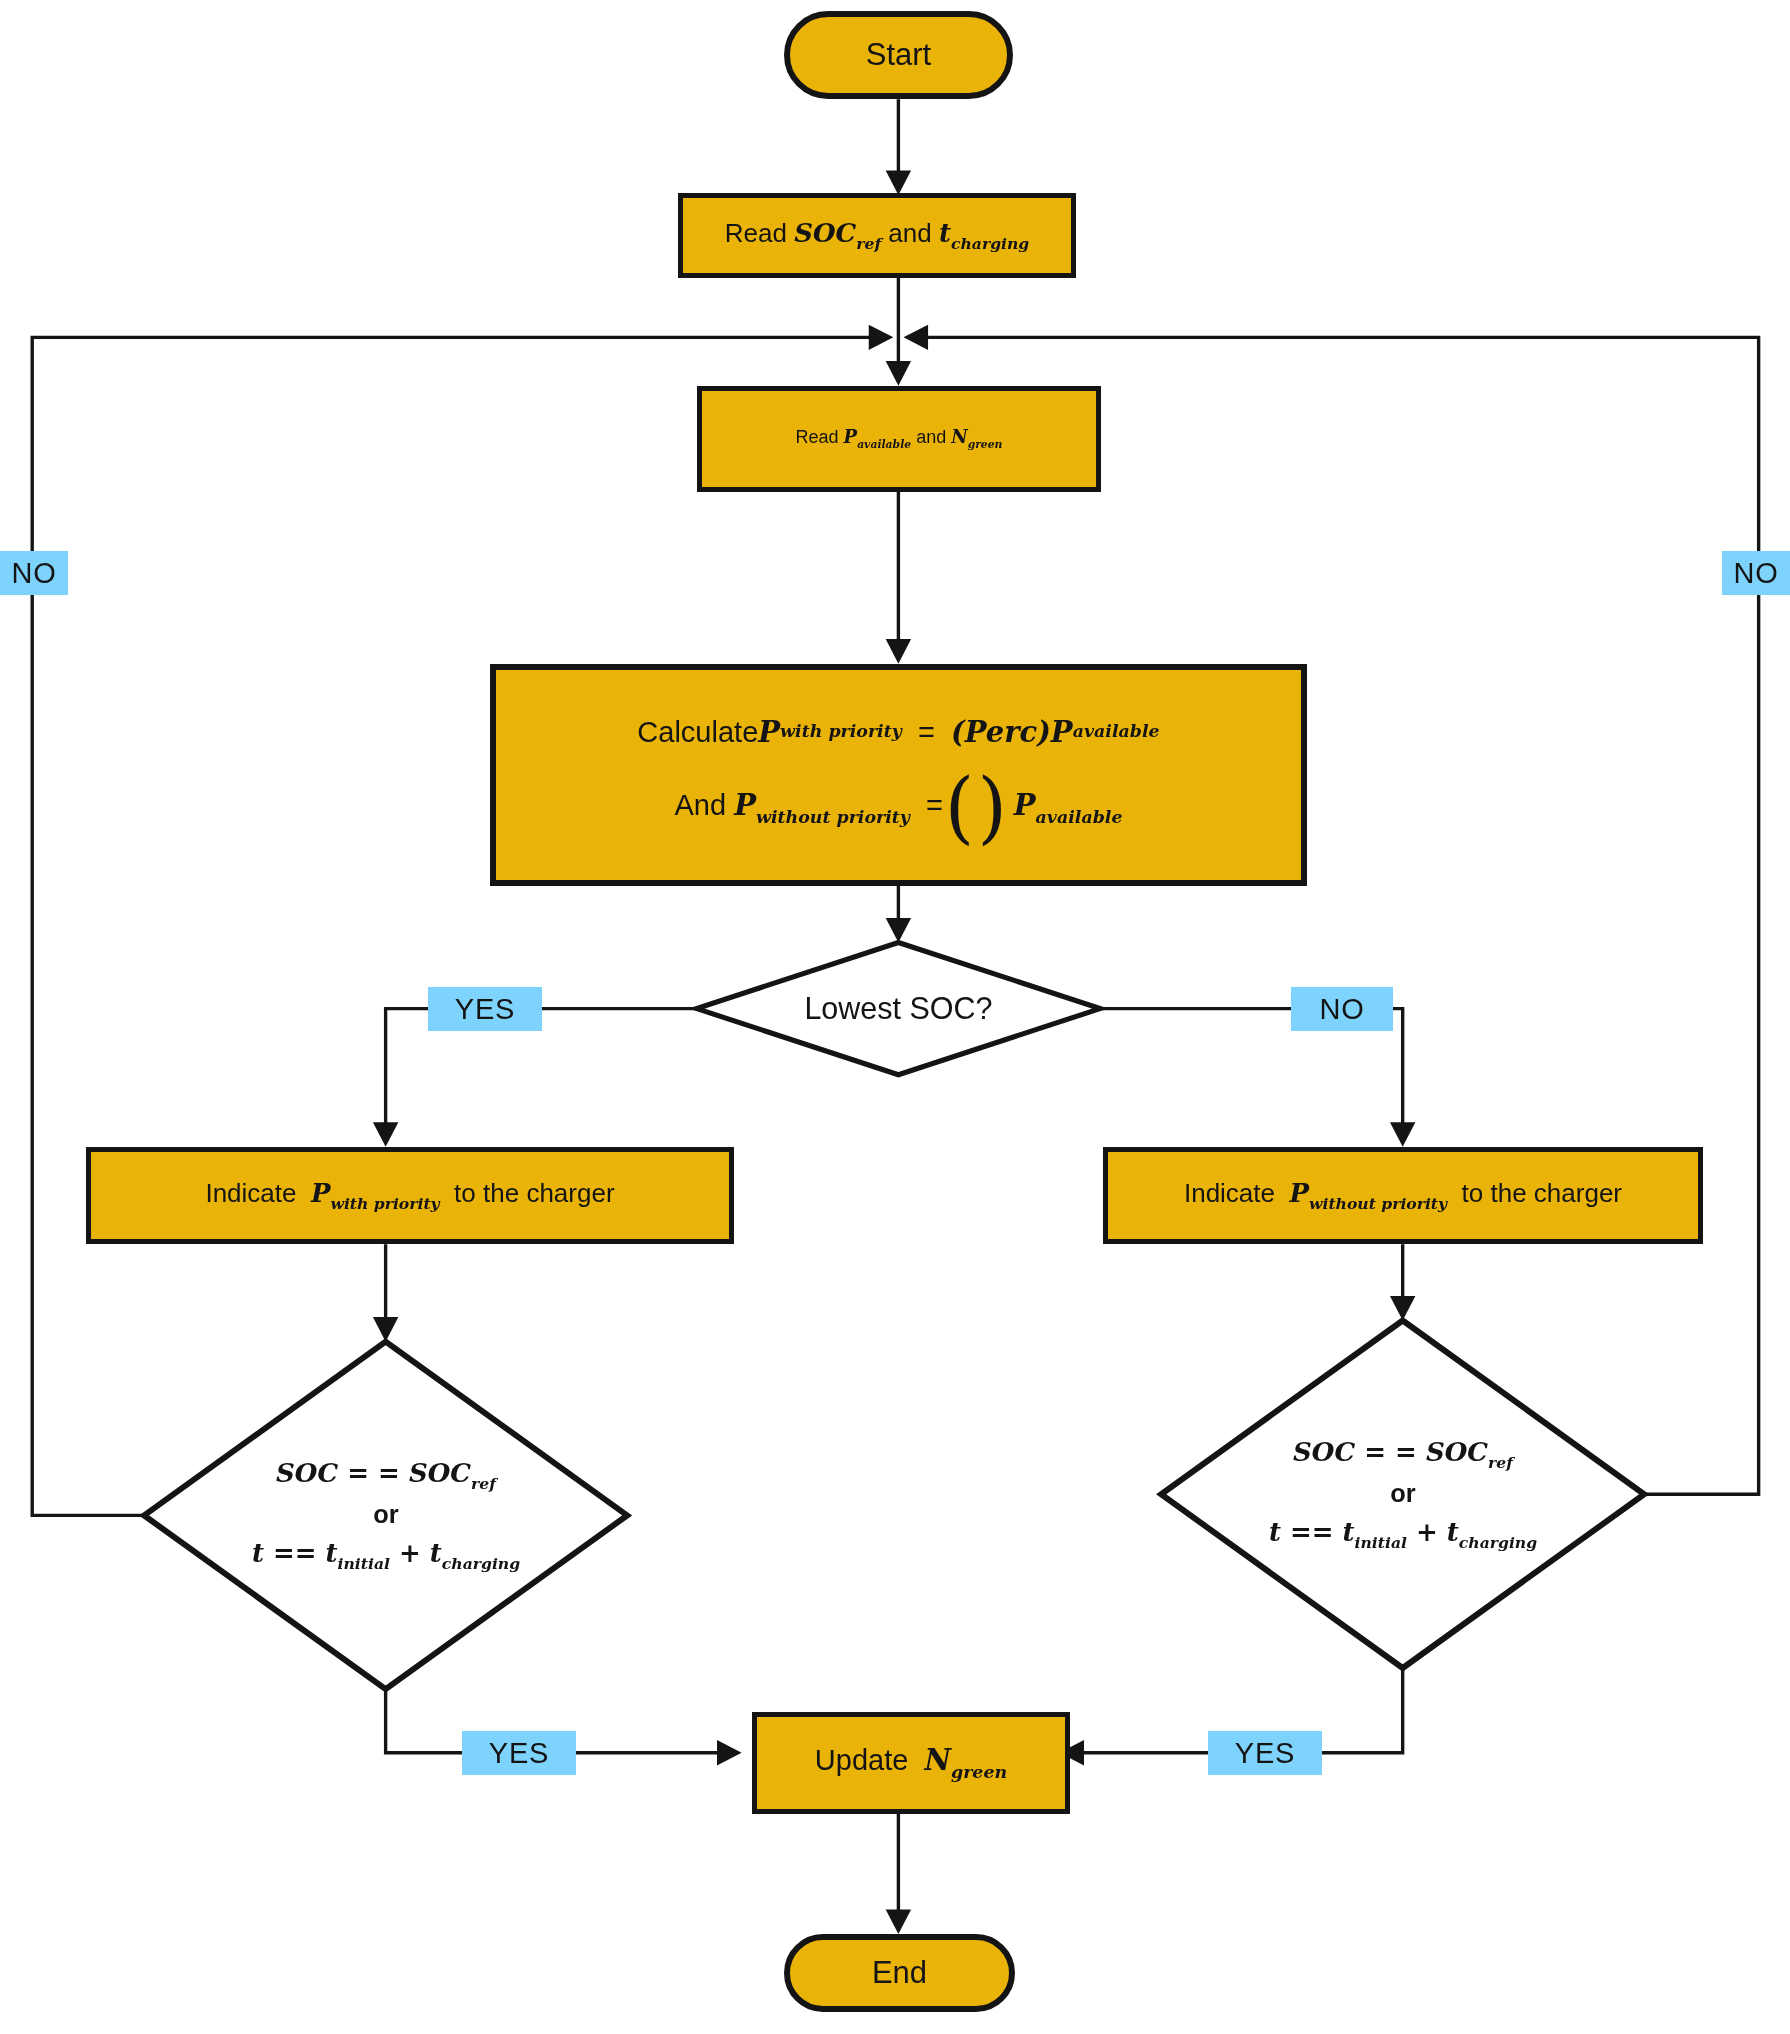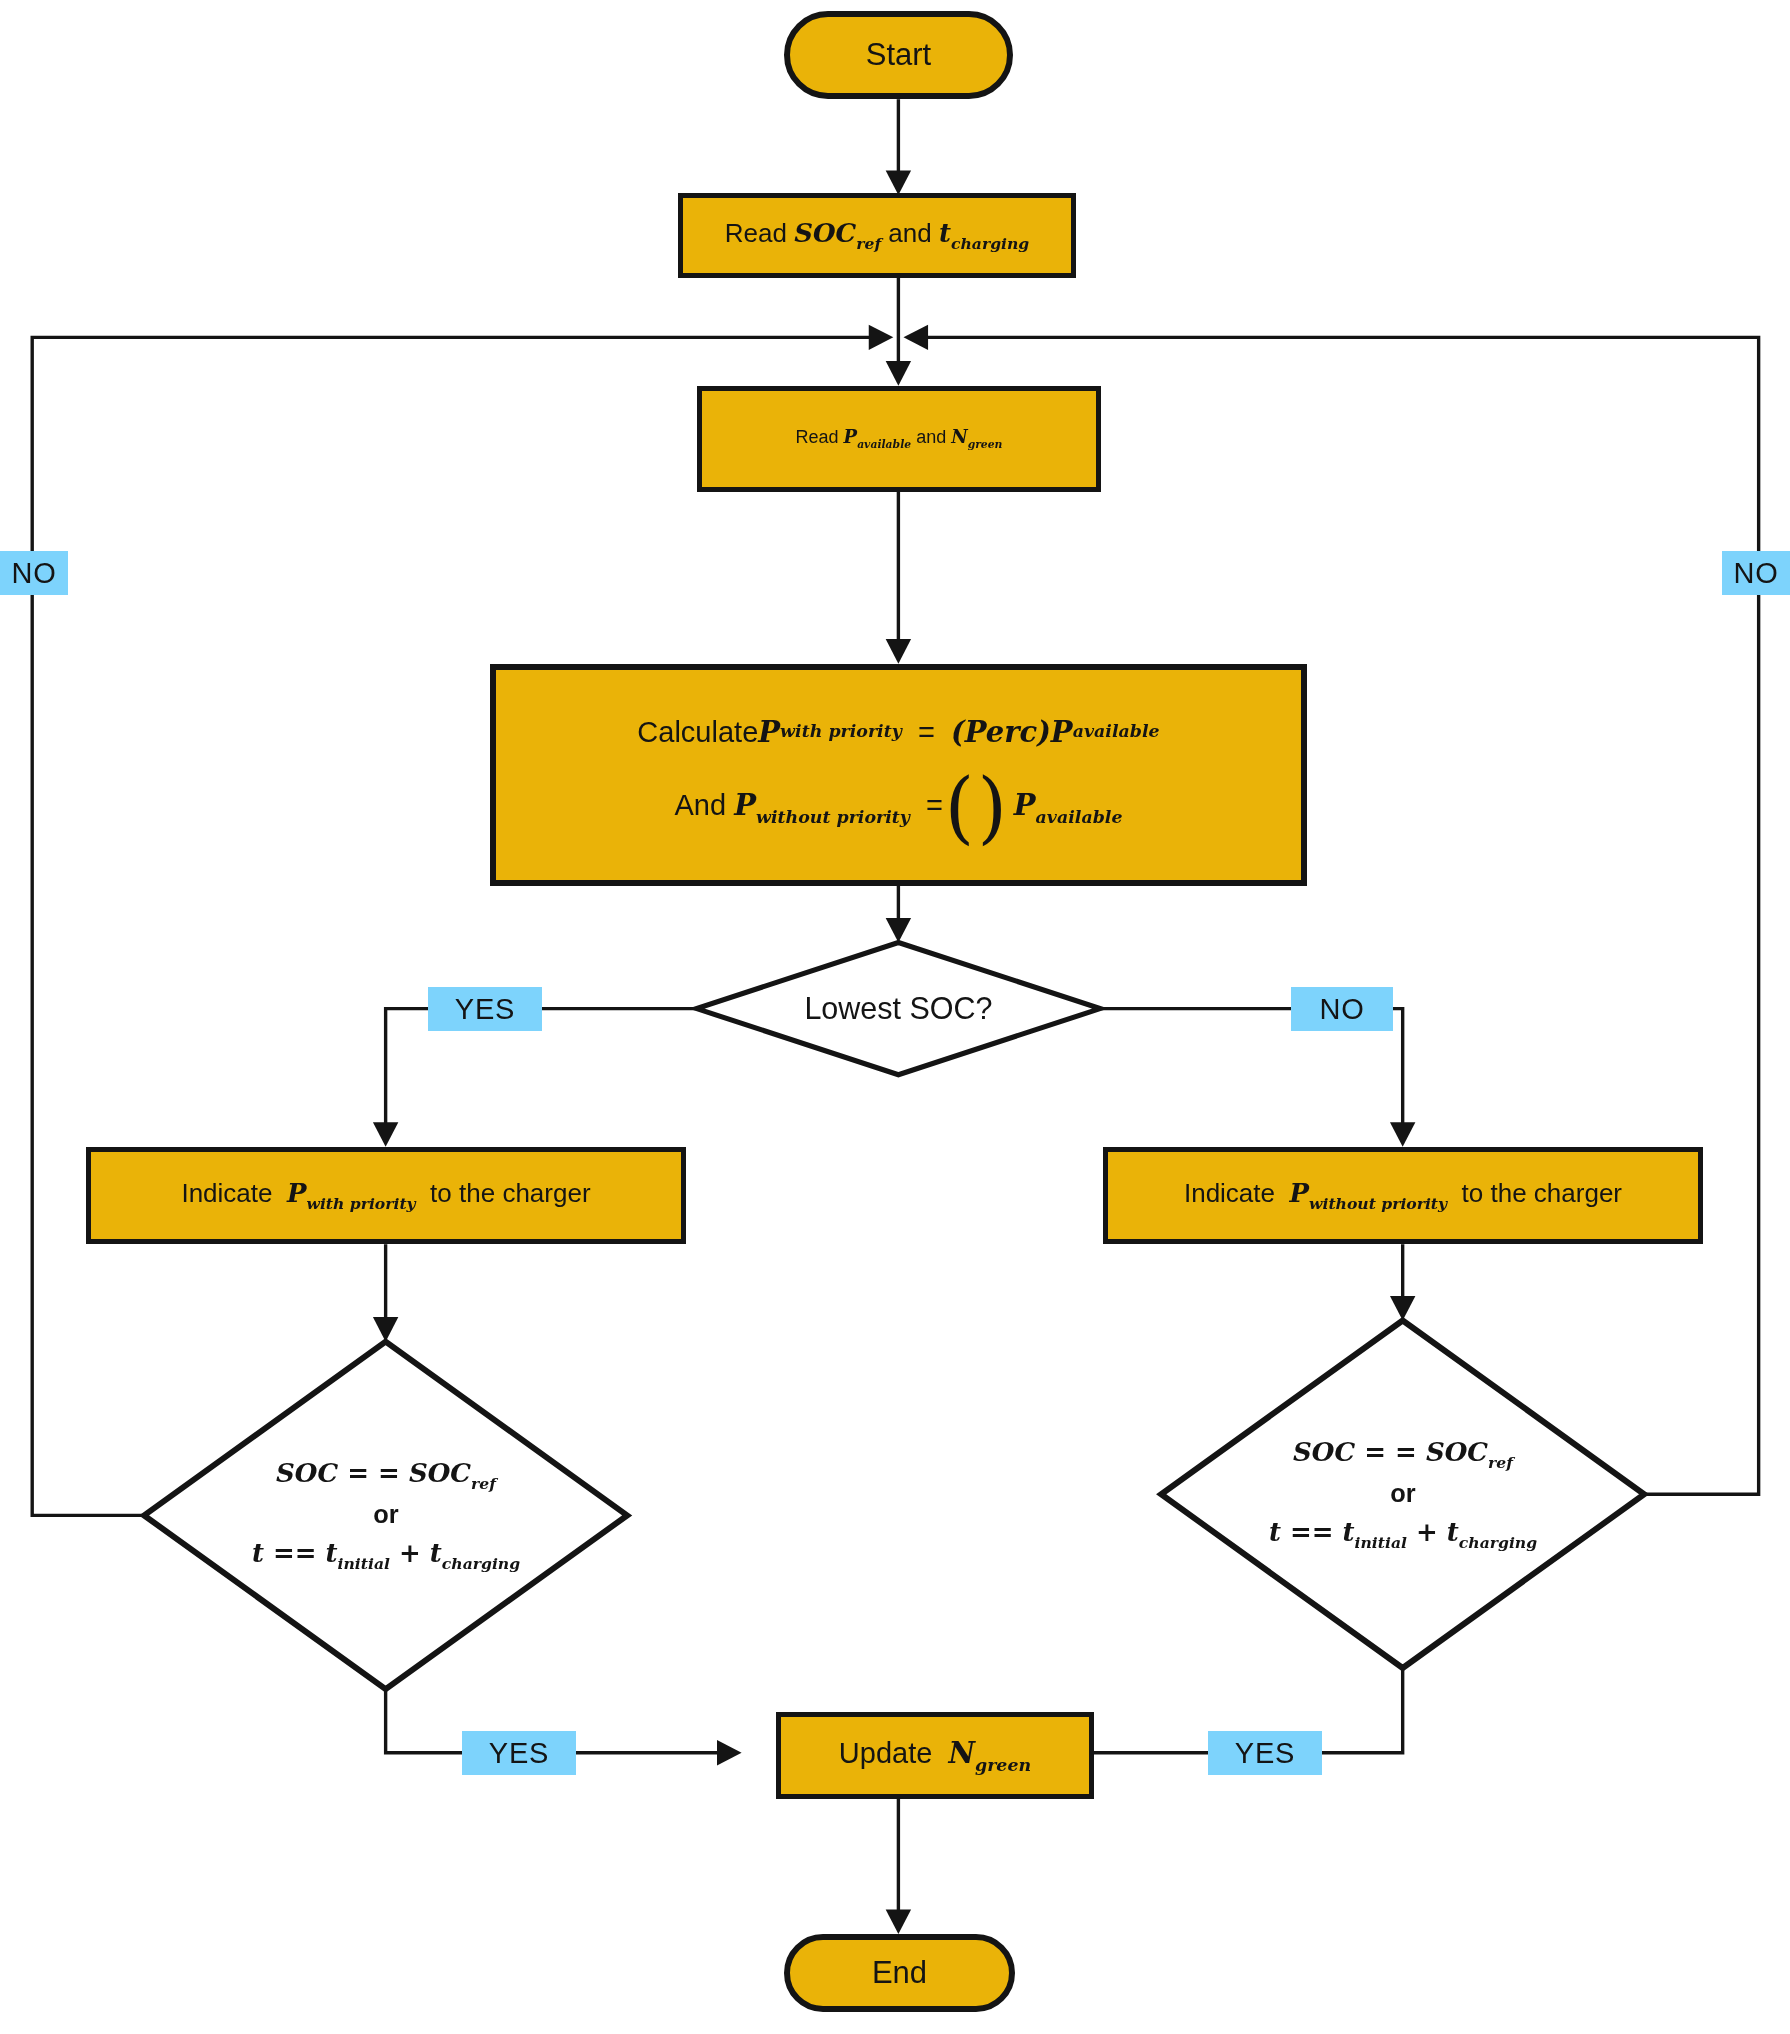--- a/index.html
+++ b/index.html
@@ -154,41 +154,41 @@
       <span class="paren">(</span>
       <span class="paren">)</span>
       <span class="suffix"><span class="m">P</span><span class="m sub">available</span></span>
     </div>
   </div>
 
   <div class="node plain fs36" style="left:729px; top:979px; width:339px; height:59px;">
     <span>Lowest SOC?</span>
   </div>
 
-  <div class="node fs31" style="left:86px; top:1147px; width:600px; height:97px;align-items:center;">
+  <div class="node fs31" style="left:86px; top:1147px; width:648px; height:97px;align-items:center;">
     <span><span>Indicate &nbsp;</span><span class="m">P</span><span class="m sub">with priority</span><span>&nbsp; to the charger</span></span>
   </div>
 
   <div class="node fs31" style="left:1103px; top:1147px; width:600px; height:97px;">
     <span><span>Indicate &nbsp;</span><span class="m">P</span><span class="m sub">without priority</span><span>&nbsp; to the charger</span></span>
   </div>
 
   <div class="node plain fs31 diamond-text" style="left:174px; top:1417px; width:424px; height:195px;">
     <div><span class="m">SOC</span><span class="m"> = = </span><span class="m">SOC</span><span class="m sub">ref</span></div>
     <div class="or-line">or</div>
     <div><span class="m">t</span><span class="m"> == </span><span class="m">t</span><span class="m sub">initial</span><span class="m"> + </span><span class="m">t</span><span class="m sub">charging</span></div>
   </div>
 
   <div class="node plain fs31 diamond-text" style="left:1191px; top:1396px; width:424px; height:195px;">
     <div><span class="m">SOC</span><span class="m"> = = </span><span class="m">SOC</span><span class="m sub">ref</span></div>
     <div class="or-line">or</div>
     <div><span class="m">t</span><span class="m"> == </span><span class="m">t</span><span class="m sub">initial</span><span class="m"> + </span><span class="m">t</span><span class="m sub">charging</span></div>
   </div>
 
-  <div class="node fs34" style="left:776px; top:1712px; width:318px; height:87px;">
+  <div class="node fs34" style="left:752px; top:1712px; width:318px; height:102px;">
     <span><span>Update &nbsp;</span><span class="m">N</span><span class="m sub">green</span></span>
   </div>
 
   <div class="node stadium" style="left:784px; top:1934px; width:231px; height:78px;">
     <span>End</span>
   </div>
 
   <div class="lbl" style="left:428px; top:987px; width:114px; height:44px;">YES</div>
   <div class="lbl" style="left:1291px; top:987px; width:102px; height:44px;">NO</div>
   <div class="lbl" style="left:0px; top:551px; width:68px; height:44px;">NO</div>

